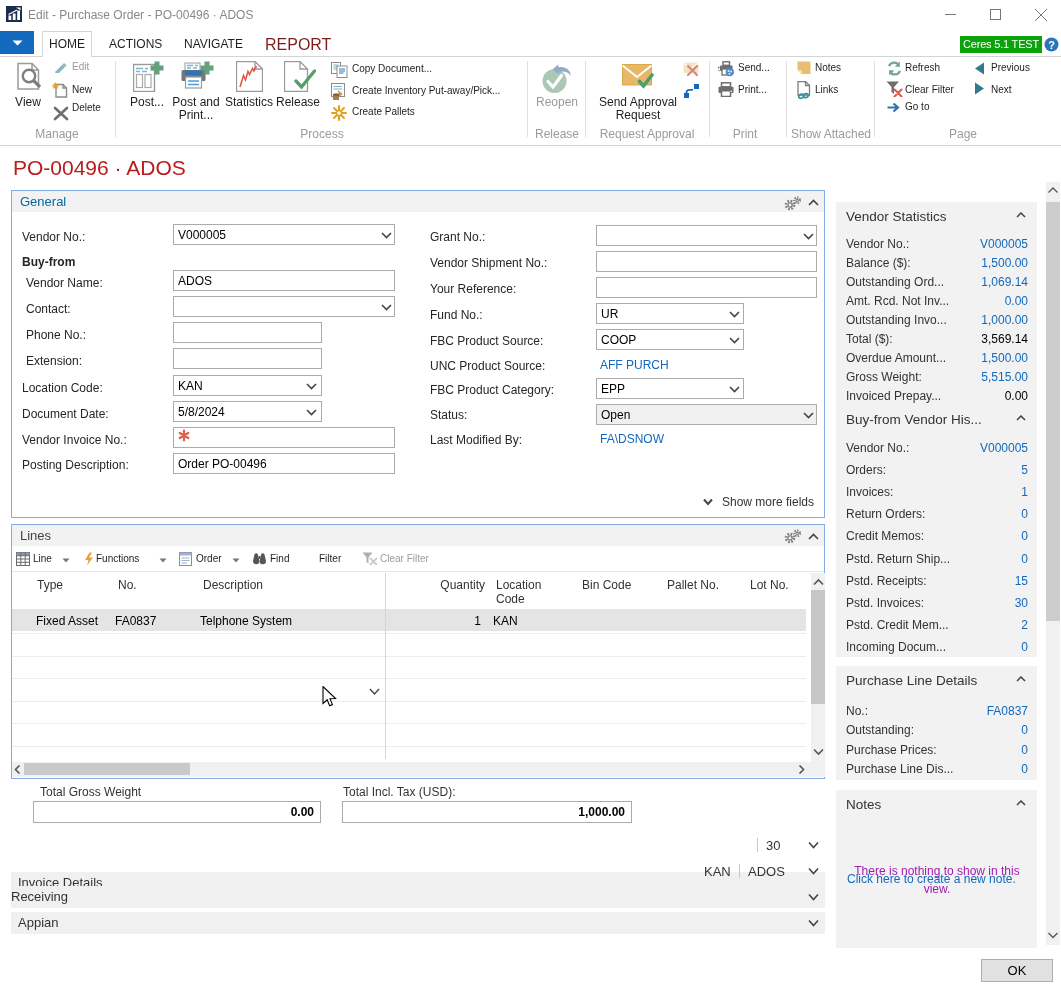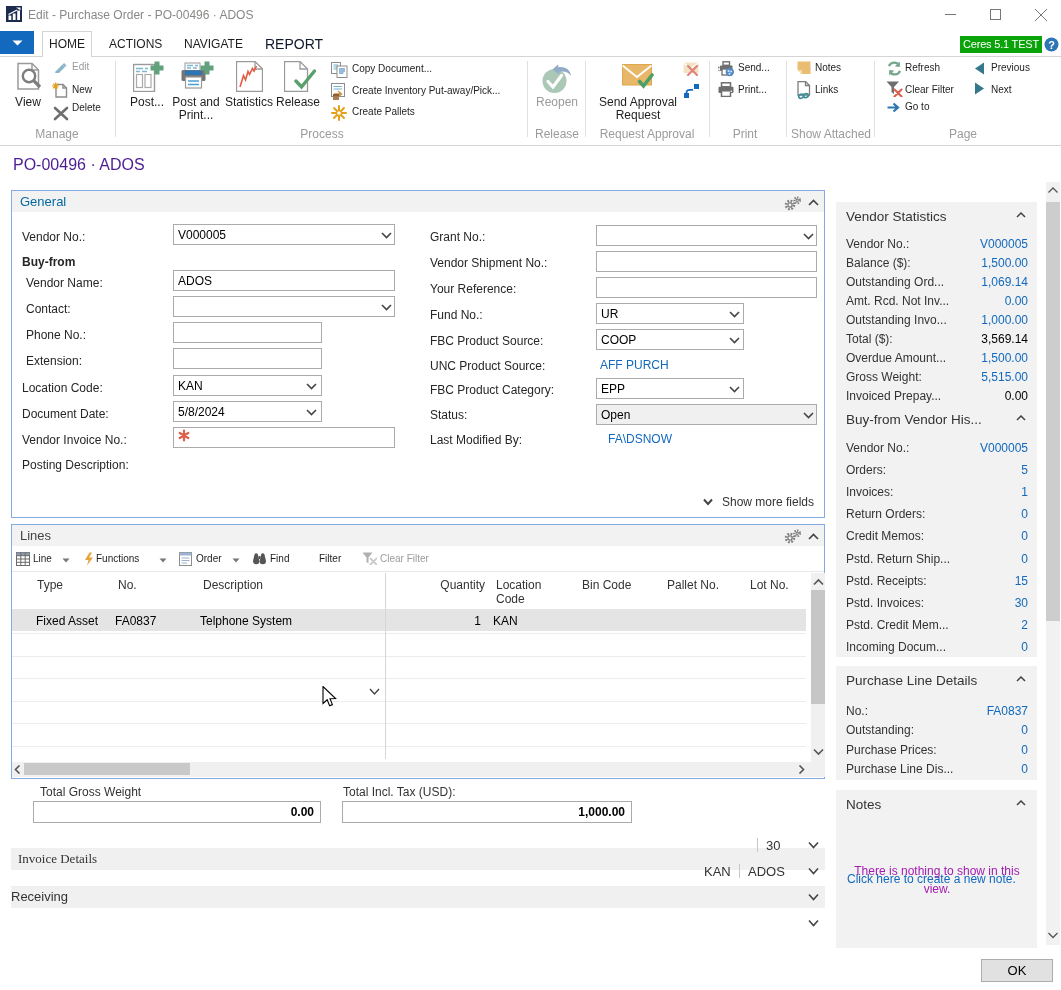--- a/index.html
+++ b/index.html
@@ -45,21 +45,21 @@
 
 <div class="abs" style="left:0;top:56px;width:1061px;height:1px;background:#d4d4d4"></div>
 <div class="abs" style="left:0;top:31px;width:34px;height:23px;background:#1269bd"></div>
 <svg class="abs" style="left:12px;top:40px" width="11" height="6">
       <path d="M0.5 0.5 L5.5 5.5 L10.5 0.5 Z" fill="#fff"></path>
     </svg>
 <div class="abs" style="left:42px;top:31px;width:50px;height:26px;background:#fff;border:1px solid #d4d4d4;border-bottom:none;"></div>
 <div class="abs" style="left:42px;top:31px;width:50px;height:26px;text-align:center;font-size:12px;color:#1e1e1e;line-height:27px;">HOME</div>
 <div class="abs" style="left:109px;top:31px;height:26px;font-size:12px;color:#1e1e1e;line-height:27px;">ACTIONS</div>
 <div class="abs" style="left:184px;top:31px;height:26px;font-size:12px;color:#1e1e1e;line-height:27px;">NAVIGATE</div>
-<div class="abs" style="left:265px;top:31px;height:26px;font-size:14px;color:#0f172a;line-height:27px;">REPORT</div>
+<div class="abs" style="left:265px;top:31px;height:26px;font-size:16px;color:#7f1d1d;line-height:27px;">REPORT</div>
 
 <div class="abs" style="left:960px;top:36px;width:82px;height:17px;background:#0aa30a;color:#fff;font-size:11px;text-align:center;line-height:17px;white-space:nowrap;letter-spacing:-0.2px;">Ceres 5.1 TEST</div>
 <svg class="abs" style="left:1044px;top:37px" width="15" height="15">
  <circle cx="7.5" cy="7.5" r="7" fill="#2e75b6"></circle>
  <text x="7.5" y="11.5" font-size="11" font-weight="bold" fill="#fff" text-anchor="middle" font-family="Liberation Sans">?</text>
 </svg>
 
 <div class="abs" style="left:0;top:145px;width:1061px;height:1px;background:#d4d4d4"></div>
 <div class="sep" style="left:115px"></div>
 <div class="sep" style="left:527px"></div>
@@ -240,21 +240,21 @@
 <div class="smallbtn" style="left:905px;top:101px;">Go to</div>
 <svg class="abs" style="left:974px;top:62px" width="11" height="13" id="ic-prev">
       <path d="M10 0.5 L1 6.5 L10 12.5 Z" fill="#33798b"></path>
     </svg>
 <div class="smallbtn" style="left:991px;top:62px;">Previous</div>
 <svg class="abs" style="left:974px;top:82px" width="11" height="13" id="ic-next">
       <path d="M1 0.5 L10 6.5 L1 12.5 Z" fill="#33798b"></path>
     </svg>
 <div class="smallbtn" style="left:991px;top:84px;">Next</div>
 
-<div class="abs" style="left:13px;top:156px;font-size:16px;color:#4c1d95;">PO-00496 · ADOS</div>
+<div class="abs" style="left:13px;top:156px;font-size:21px;color:#b91c1c;">PO-00496 · ADOS</div>
 
 <div class="abs" style="left:11px;top:190px;width:814px;height:328px;border:1px solid #84abe4;background:#fff;"></div>
 <div class="abs" style="left:12px;top:191px;width:812px;height:21px;background:#f2f2f2;"></div>
 <div class="abs" style="left:20px;top:194px;font-size:13px;color:#0369a1;">General</div>
 <svg class="abs" style="left:784px;top:196px" width="17" height="15" id="ic-gear1">
       <g fill="none" stroke="#7e7e7e">
         <circle cx="6" cy="9" r="4" stroke-width="2.6" stroke-dasharray="1.7 1.45"></circle>
         <circle cx="6" cy="9" r="2.1" stroke-width="1.3"></circle>
         <circle cx="13.2" cy="4.3" r="2.8" stroke-width="2.2" stroke-dasharray="1.35 1.2"></circle>
         <circle cx="13.2" cy="4.3" r="1.2" stroke-width="1.1"></circle>
@@ -293,20 +293,21 @@
 <div class="input" style="left:173px;top:401px;width:149px;">5/8/2024</div>
 <svg class="abs" style="left:306px;top:409px" width="11" height="7">
       <path d="M1 1 L5.5 5.5 L10 1" class="chev"></path>
     </svg>
 <div class="input" style="left:173px;top:427px;width:222px;"></div>
     <svg class="abs" style="left:178px;top:429px" width="12" height="13">
       <g stroke="#d9604a" stroke-width="2.2" stroke-linecap="round">
         <path d="M6 1.5 V11.5 M1.7 4 L10.3 9 M10.3 4 L1.7 9"></path>
       </g>
     </svg>
+<div class="input" style="left:173px;top:453px;width:222px;">Order PO-00496</div>
 
 <div class="abs t12" style="left:430px;top:230px;">Grant No.:</div>
 <div class="abs t12" style="left:430px;top:256px;">Vendor Shipment No.:</div>
 <div class="abs t12" style="left:430px;top:282px;">Your Reference:</div>
 <div class="abs t12" style="left:430px;top:308px;">Fund No.:</div>
 <div class="abs t12" style="left:430px;top:334px;">FBC Product Source:</div>
 <div class="abs t12" style="left:430px;top:359px;">UNC Product Source:</div>
 <div class="abs t12" style="left:430px;top:383px;">FBC Product Category:</div>
 <div class="abs t12" style="left:430px;top:408px;">Status:</div>
 <div class="abs t12" style="left:430px;top:433px;">Last Modified By:</div>
@@ -327,21 +328,21 @@
     </svg>
 <div class="abs t12 blue" style="left:600px;top:358px;">AFF PURCH</div>
 <div class="input" style="left:596px;top:378px;width:148px;">EPP</div>
 <svg class="abs" style="left:729px;top:386px" width="11" height="7">
       <path d="M1 1 L5.5 5.5 L10 1" class="chev"></path>
     </svg>
 <div class="input" style="left:596px;top:404px;width:221px;background:#f0f0f0;">Open</div>
 <svg class="abs" style="left:803px;top:412px" width="11" height="7">
       <path d="M1 1 L5.5 5.5 L10 1" class="chev"></path>
     </svg>
-<div class="abs t12 blue" style="left:600px;top:432px;margin-left:8px;">FA\DSNOW</div>
+<div class="abs t12 blue" style="left:600px;top:432px;">FA\DSNOW</div>
 
 <svg class="abs" style="left:703px;top:498px" width="10" height="8">
       <path d="M1 1.5 L5 6 L9 1.5" class="chev" style="stroke-width:2"></path>
     </svg>
 <div class="abs t12" style="left:722px;top:495px;color:#333;">Show more fields</div>
 
 <div class="abs" style="left:11px;top:524px;width:814px;height:255px;border:1px solid #84abe4;background:#fff;"></div>
 <div class="abs" style="left:12px;top:525px;width:812px;height:21px;background:#f2f2f2;"></div>
 <div class="abs" style="left:20px;top:528px;font-size:13px;color:#444;">Lines</div>
 <svg class="abs" style="left:784px;top:529px" width="17" height="15" id="ic-gear2">
@@ -442,39 +443,40 @@
 <div class="abs" style="left:24px;top:763px;width:166px;height:12px;background:#c9c9c9;"></div>
 <svg class="abs" style="left:797px;top:765px" width="9" height="9">
       <path d="M2.5 0.5 L6.5 4.5 L2.5 8.5" stroke="#555" stroke-width="1.6" fill="none"></path>
     </svg>
 
 <div class="abs t12" style="left:40px;top:785px;color:#333;">Total Gross Weight</div>
 <div class="input" style="left:33px;top:801px;width:288px;height:22px;text-align:right;font-weight:bold;padding-right:6px;">0.00</div>
 <div class="abs t12" style="left:343px;top:785px;color:#333;">Total Incl. Tax (USD):</div>
 <div class="input" style="left:342px;top:801px;width:290px;height:22px;text-align:right;font-weight:bold;padding-right:6px;">1,000.00</div>
 
-<div class="bar" style="top:848px;font-family:Liberation Serif, serif;"><span style="margin-left:7px;">Invoice Details</span></div>
+<div class="bar" style="top:872px;"><span style="margin-left:7px;">Invoice Details</span></div>
 <div class="abs" style="left:757px;top:838px;width:1px;height:14px;background:#c8c8c8;"></div>
 <div class="abs t13" style="left:766px;top:838px;">30</div>
 <svg class="abs" style="left:808px;top:841px" width="11" height="8">
       <path d="M1 1.5 L5.5 6.5 L10 1.5" class="chev"></path>
     </svg>
 
 <div class="abs t13" style="left:704px;top:864px;">KAN</div>
 <div class="abs" style="left:739px;top:864px;width:1px;height:14px;background:#c8c8c8;"></div>
 <div class="abs t13" style="left:748px;top:864px;">ADOS</div>
 <svg class="abs" style="left:808px;top:867px" width="11" height="8">
       <path d="M1 1.5 L5.5 6.5 L10 1.5" class="chev"></path>
     </svg>
 
 <div class="bar" style="top:886px;"><span style="">Receiving</span></div>
 <svg class="abs" style="left:808px;top:893px" width="11" height="8">
       <path d="M1 1.5 L5.5 6.5 L10 1.5" class="chev"></path>
     </svg>
 
+<div class="bar" style="top:912px;"><span style="margin-left:7px;">Appian</span></div>
 <svg class="abs" style="left:808px;top:919px" width="11" height="8">
       <path d="M1 1.5 L5.5 6.5 L10 1.5" class="chev"></path>
     </svg>
 
 <div class="fb" style="top:202px;height:205px;" id="fb1">
       <div class="fbh">Vendor Statistics</div>
       <svg style="position:absolute;right:11px;top:10px" width="10" height="6">
         <path d="M1 5 L5 1 L9 5" stroke="#444" stroke-width="1.5" fill="none"></path>
       </svg>
       <div class="fbrow" style="top:35px">

